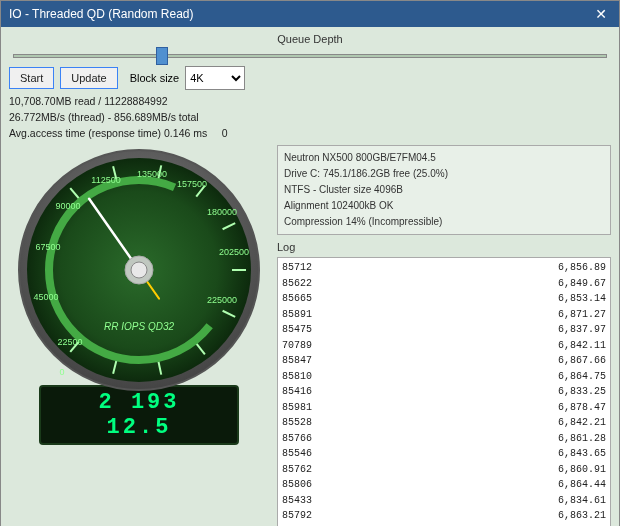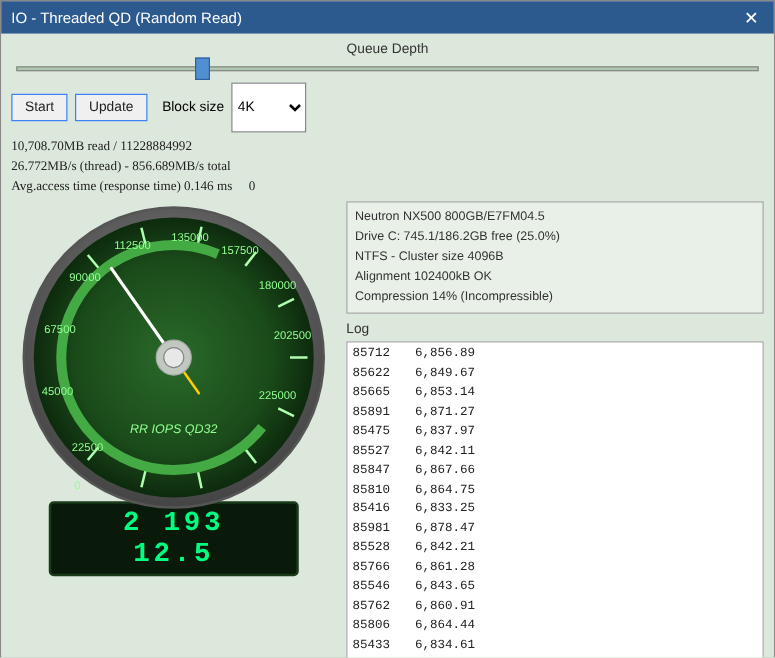--- a/index.html
+++ b/index.html
@@ -91,31 +91,30 @@
       font-size: 11px;
       color: #222;
       height: 22px;
     }
     .block-size-label {
       margin-left: 6px;
       font-size: 11px;
     }
     .block-size-select {
       width: 60px;
-      height: 40px;
+      height: 24px;
       font-size: 11px;
       border: 1px solid #888;
       background: white;
     }
     .stats-text {
       font-size: 10.5px;
       color: #222;
       line-height: 1.5;
       margin-bottom: 4px;
-      font-family: Liberation Serif, serif;
     }
     .main-area {
       display: flex;
       gap: 8px;
       flex: 1;
     }
     .gauge-area {
       flex: 0 0 260px;
       display: flex;
       flex-direction: column;
@@ -168,21 +167,21 @@
       background: white;
       border: 1px solid #aaa;
       overflow-y: scroll;
       font-size: 10px;
       color: #222;
       padding: 2px 4px;
       font-family: 'Courier New', monospace;
     }
     .log-row {
       display: flex;
-      justify-content: flex-start;
+      justify-content: space-between;
       gap: 8px;
       line-height: 1.55;
     }
     .log-num { min-width: 40px; }
     .log-val { min-width: 50px; text-align: right; }
   </style>
 </head>
 <body>
 
 <div class="window">
@@ -320,21 +319,21 @@
             </div>
             <div class="log-row">
               <span class="log-num">85891</span>
               <span class="log-val">6,871.27</span>
             </div>
             <div class="log-row">
               <span class="log-num">85475</span>
               <span class="log-val">6,837.97</span>
             </div>
             <div class="log-row">
-              <span class="log-num">85527</span>
+              <span class="log-num">70789</span>
               <span class="log-val">6,842.11</span>
             </div>
             <div class="log-row">
               <span class="log-num">85847</span>
               <span class="log-val">6,867.66</span>
             </div>
             <div class="log-row">
               <span class="log-num">85810</span>
               <span class="log-val">6,864.75</span>
             </div>

